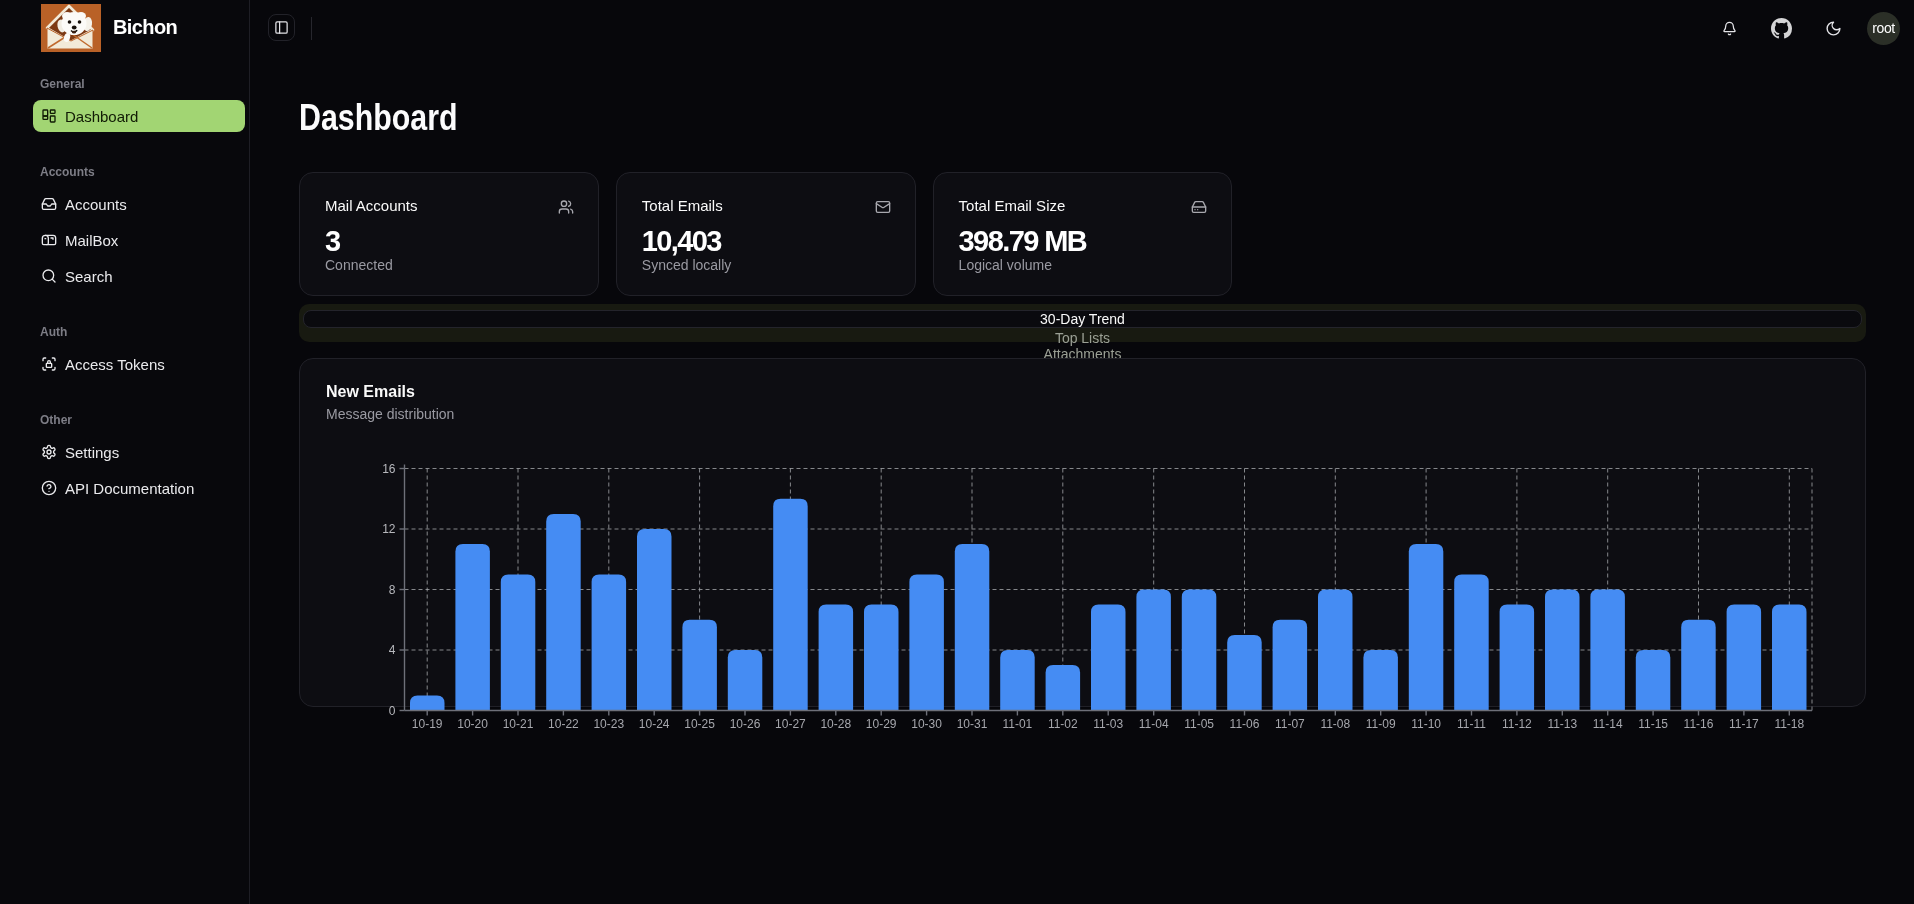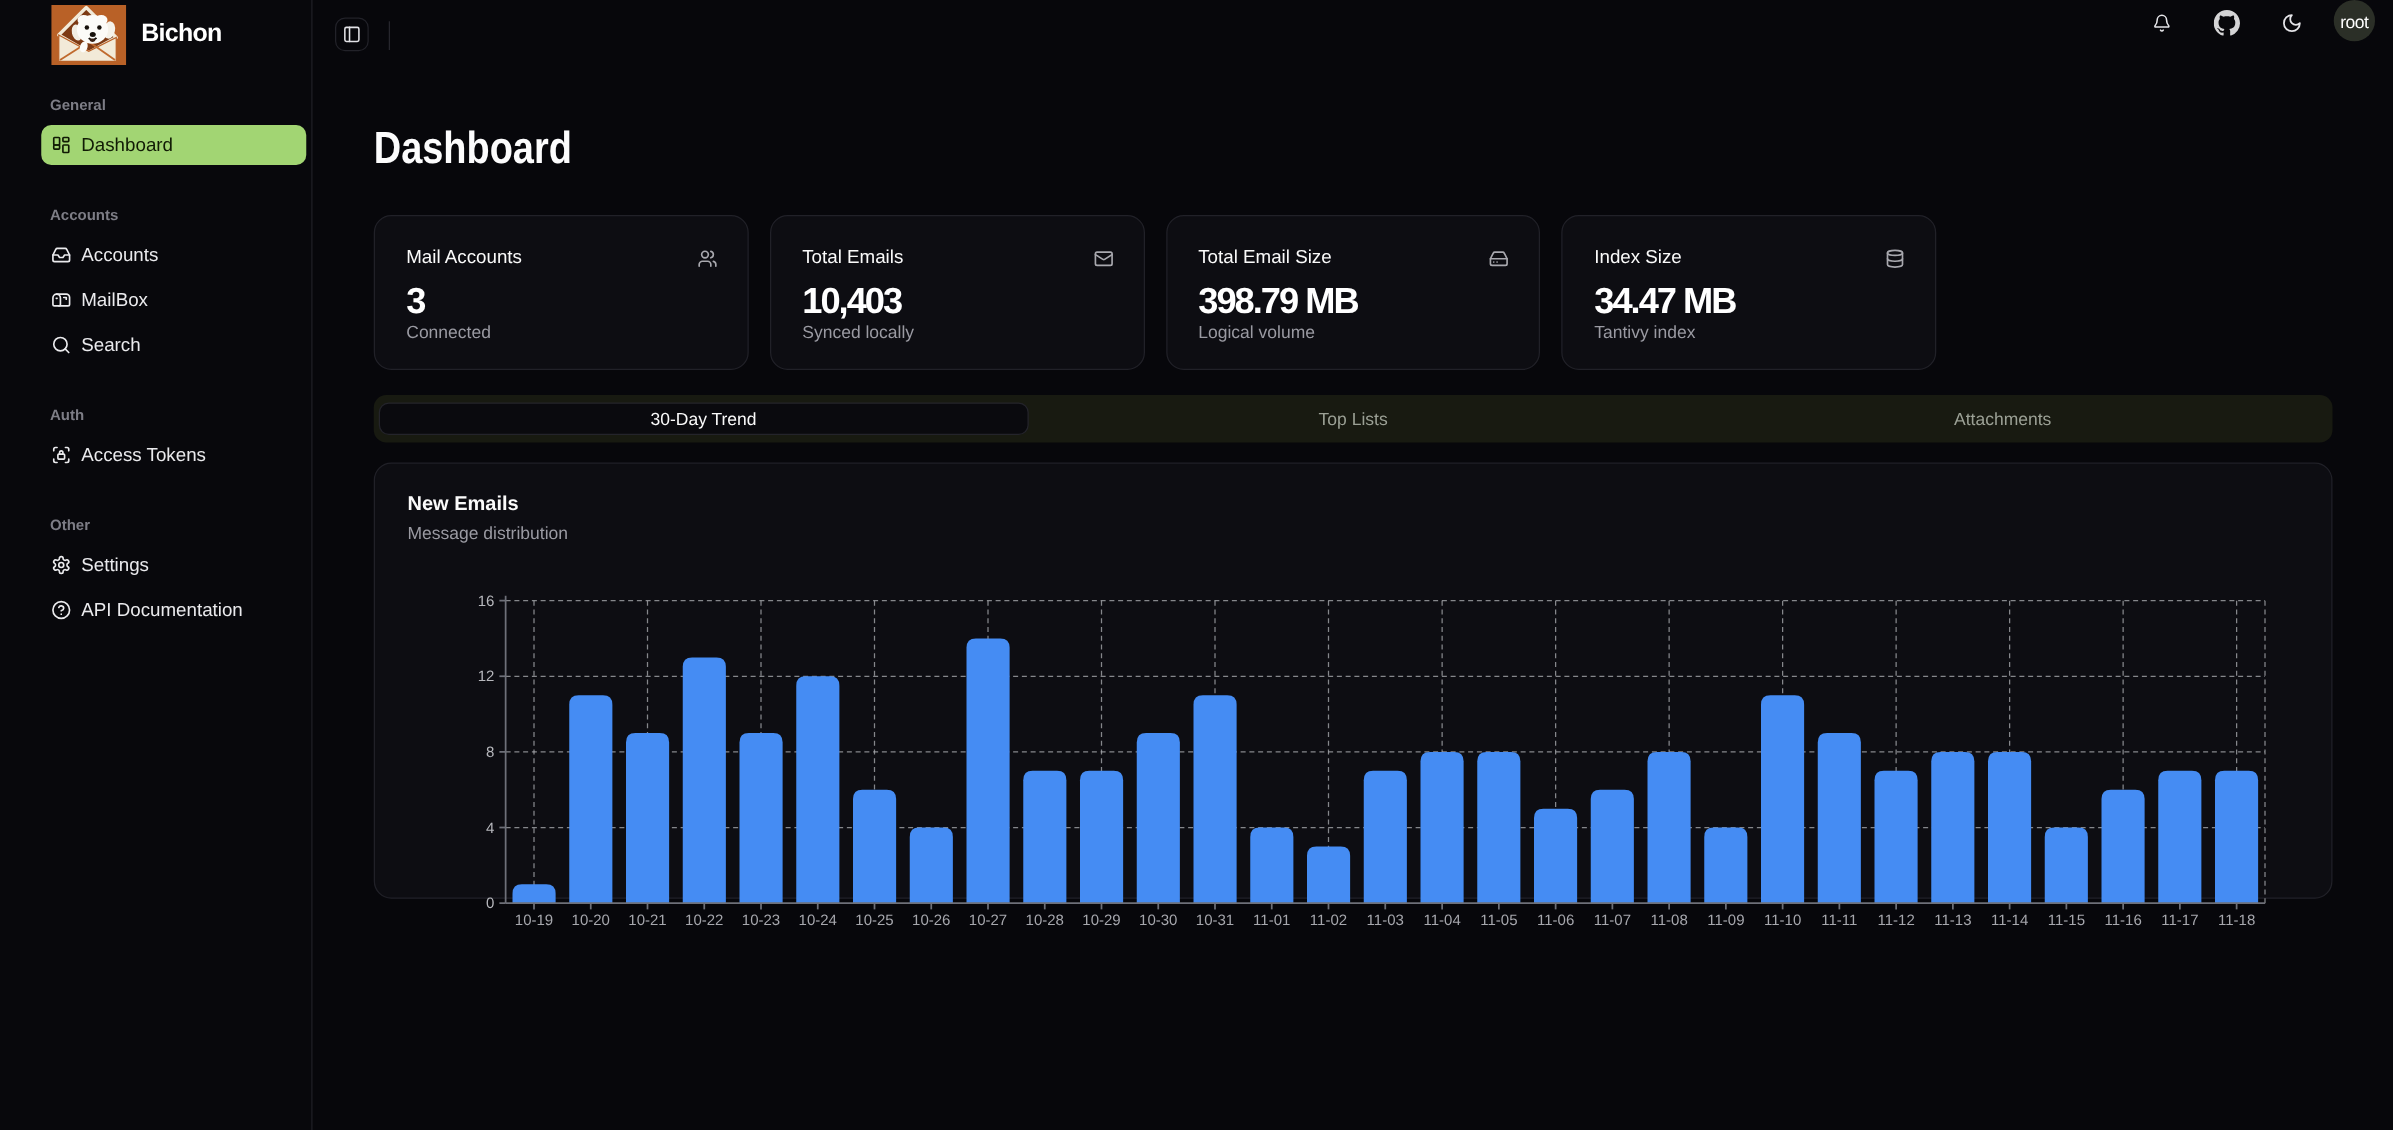--- a/index.html
+++ b/index.html
@@ -18,39 +18,39 @@
 .sitem{height:32px;margin:0 -4px 4px;display:flex;align-items:center;gap:8px;
  padding:0 8px;border-radius:8px;font-size:15px;color:#eaeaed;}
 .sitem:last-child{margin-bottom:0;}
 .sitem.active{background:#a2d573;color:#111b05;font-weight:normal;}
 
 .main{margin-left:251px;}
 .topbar{height:56px;position:relative;}
 .tgl{position:absolute;left:17px;top:14px;width:27px;height:27px;border:1px solid #222229;
  border-radius:8px;display:flex;align-items:center;justify-content:center;color:#e2e2e6;}
 .vsep{position:absolute;left:60px;top:17px;width:1px;height:23px;background:#26262d;}
-.rgroup{position:absolute;right:14px;top:0;height:56px;display:flex;}
+.rgroup{position:absolute;right:14px;top:0;height:56px;display:flex;align-items:center;}
 .ibtn{width:36px;height:36px;display:flex;align-items:center;justify-content:center;
  margin-left:16px;color:#e4e4e8;}
 .avatar{width:33px;height:33px;border-radius:50%;background:#2b2f27;margin-left:16px;
  display:flex;align-items:center;justify-content:center;font-size:14px;letter-spacing:-0.4px;color:#fff;}
 
 .content{padding:0 48px;}
 h1{margin-top:40px;font-size:36px;line-height:43px;font-weight:bold;color:#fcfcfd;}
 h1 span{display:inline-block;transform:scaleX(0.843);transform-origin:0 50%;}
 .cards{margin-top:21px;display:grid;grid-template-columns:repeat(5,1fr);gap:17px;}
 .card{background:#0d0d12;border:1px solid #212128;border-radius:14px;position:relative;margin-top:12px;}
 .stat{height:124px;}
 .ctitle{position:absolute;left:25px;top:25px;font-size:15px;line-height:15px;
  color:#fafafa;}
 .cvalue{position:absolute;left:25px;top:54px;font-size:29px;line-height:29px;
  font-weight:bold;color:#ffffff;letter-spacing:-1.6px;}
 .csub{position:absolute;left:25px;top:85px;font-size:14px;line-height:14px;color:#9a9aa2;}
-.tabs{margin-top:20px;height:38px;background:#181a11;border-radius:10px;
- padding:4px;display:grid;grid-template-columns:repeat(3,1fr);}
+.tabs{margin-top:8px;height:38px;background:#181a11;border-radius:10px;
+ padding:4px;display:grid;grid-template-columns:repeat(1,1fr);}
 .tab{display:flex;align-items:center;justify-content:center;font-size:14px;color:#9ba095;}
 .tab.active{background:#0a0a0e;border:1px solid #24242b;border-radius:8px;color:#fafafa;
  margin:2px 0;}
 .chartcard{margin-top:16px;height:349px;}
 .chtitle{position:absolute;left:26px;top:24px;font-size:16px;line-height:17px;
  font-weight:bold;color:#fafafa;}
 .chsub{position:absolute;left:26px;top:48px;font-size:14px;line-height:15px;color:#9a9aa2;}
 .chartsvg{position:absolute;left:0;top:0;}
 </style></head>
 <body>
@@ -230,32 +230,20 @@
           <span class="ic" style="width:16px;height:16px;color:#a8a8ae;position:absolute;top:26px;right:24px;">
             <svg viewBox="0 0 24 24" stroke="currentColor" stroke-width="2" stroke-linecap="round" stroke-linejoin="round" fill="none">
               <line x1="22" x2="2" y1="12" y2="12"></line>
               <path d="M5.45 5.11 2 12v6a2 2 0 0 0 2 2h16a2 2 0 0 0 2-2v-6l-3.45-6.89A2 2 0 0 0 16.76 4H7.24a2 2 0 0 0-1.79 1.11z"></path>
               <line x1="6" x2="6.01" y1="16" y2="16"></line>
               <line x1="10" x2="10.01" y1="16" y2="16"></line>
             </svg>
           </span>
           <div class="cvalue">398.79 MB</div>
           <div class="csub">Logical volume</div>
-        </div>
-      <div class="card stat">
-          <div class="ctitle">Index Size</div>
-          <span class="ic" style="width:16px;height:16px;color:#a8a8ae;position:absolute;top:26px;right:24px;">
-            <svg viewBox="0 0 24 24" stroke="currentColor" stroke-width="2" stroke-linecap="round" stroke-linejoin="round" fill="none">
-              <ellipse cx="12" cy="5" rx="9" ry="3"></ellipse>
-              <path d="M3 5V19A9 3 0 0 0 21 19V5"></path>
-              <path d="M3 12A9 3 0 0 0 21 12"></path>
-            </svg>
-          </span>
-          <div class="cvalue">34.47 MB</div>
-          <div class="csub">Tantivy index</div>
         </div>
     </div>
     <div class="tabs">
       <div class="tab active">30-Day Trend</div>
       <div class="tab">Top Lists</div>
       <div class="tab">Attachments</div>
     </div>
     <div class="card chartcard">
       <div class="chtitle">New Emails</div>
       <div class="chsub">Message distribution</div>

